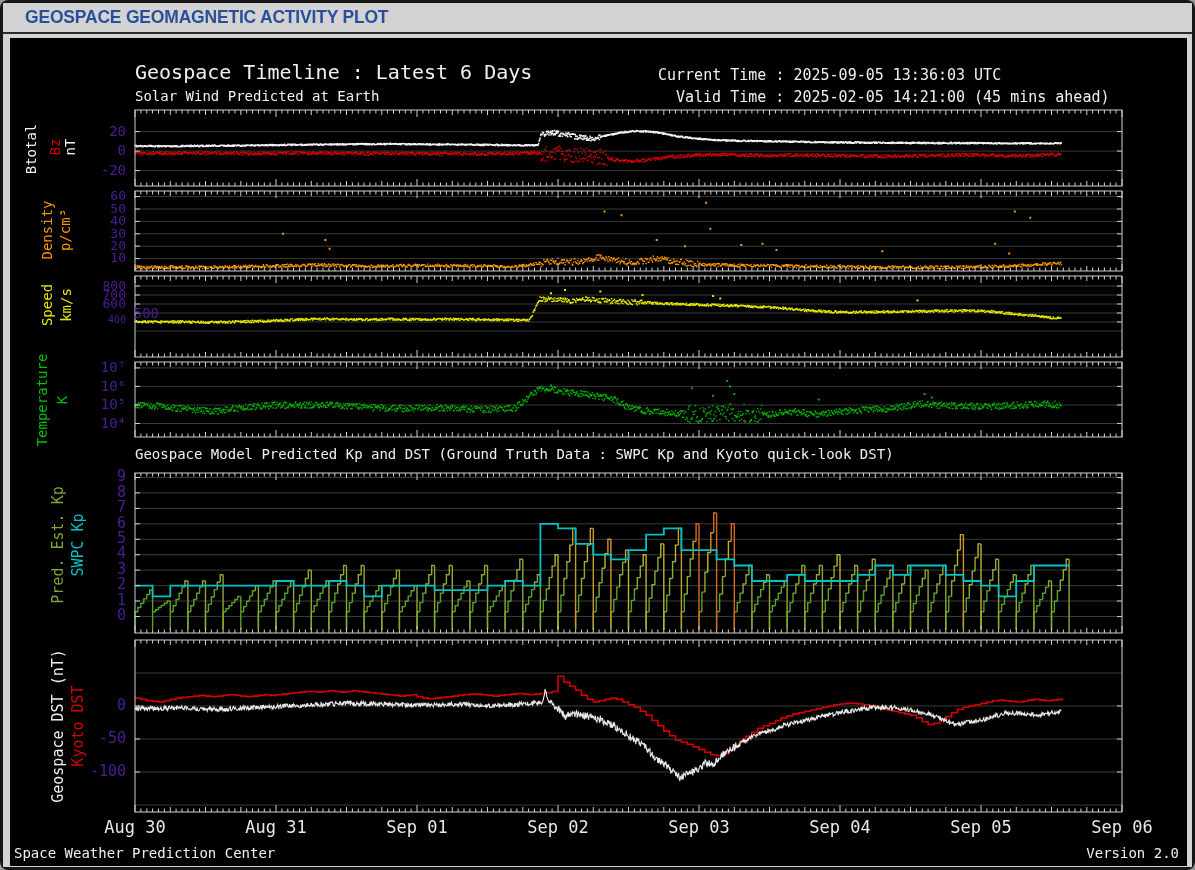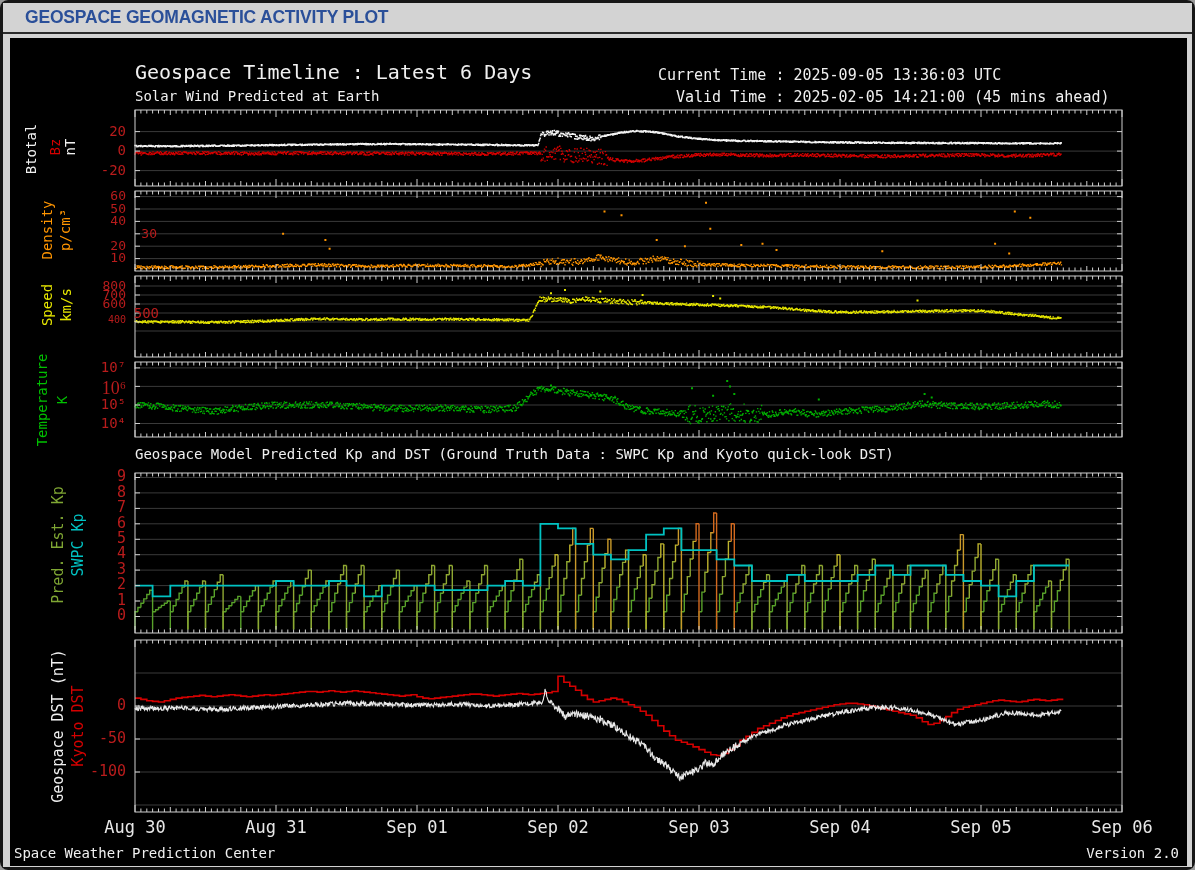--- a/index.html
+++ b/index.html
@@ -7,21 +7,21 @@
         font-family:"DejaVu Sans Mono",monospace;border-radius:8px;}
   #root::after{content:"";position:absolute;inset:0;border:3px solid #161616;pointer-events:none;}
   .hdr{position:absolute;left:25px;top:7px;font-family:"Liberation Sans",sans-serif;
        font-weight:700;font-size:17.5px;color:#2a4f99;letter-spacing:-0.2px;}
   #sep{position:absolute;left:0;top:32px;width:1195px;height:2px;background:#2b2b2b;}
   #plotbox{position:absolute;left:10px;top:38px;width:1177px;height:828px;background:#000;}
   svg{position:absolute;left:0;top:0;pointer-events:none;}
   .mono{position:absolute;white-space:pre;color:#f0f0f0;}
   .t20{font-size:20px;} .t15{font-size:15px;} .t14{font-size:14px;}
   .vlab{position:absolute;white-space:nowrap;transform:translate(-50%,-50%) rotate(-90deg);}
-  .ylab{position:absolute;left:0;width:126px;text-align:right;color:#b91c1c;line-height:1;}
+  .ylab{position:absolute;left:0;width:126px;text-align:right;color:#4c1d95;line-height:1;}
   .xlab{position:absolute;width:90px;text-align:center;color:#e8e8e8;font-size:17px;}
 </style>
 </head>
 <body>
 
 <div id="root">
   <div class="hdr">GEOSPACE GEOMAGNETIC ACTIVITY PLOT</div>
   <div id="sep"></div>
 
   <div id="plotbox"></div>
@@ -122,30 +122,30 @@
   <div class="vlab t15" style="left: 58px; top: 726px; color: rgb(240, 240, 240);">Geospace DST (nT)</div>
   <div class="vlab t15" style="left: 78px; top: 726px; color: rgb(212, 0, 0);">Kyoto DST</div>
 
   <div id="ticklabels">
       <div class="ylab" style="font-size: 14px; top: 123.861px;">20</div>
       <div class="ylab" style="font-size: 14px; top: 143.373px;">0</div>
       <div class="ylab" style="font-size: 14px; top: 162.885px;">-20</div>
       <div class="ylab" style="font-size: 13px; top: 189.431px;">60</div>
       <div class="ylab" style="font-size: 13px; top: 201.834px;">50</div>
       <div class="ylab" style="font-size: 13px; top: 214.238px;">40</div>
-      <div class="ylab" style="font-size: 13px; top: 226.641px; margin-left: 31px;">30</div>
+      <div class="ylab" style="font-size: 13px; top: 226.641px;">30</div>
       <div class="ylab" style="font-size: 13px; top: 239.044px;">20</div>
       <div class="ylab" style="font-size: 13px; top: 251.447px;">10</div>
       <div class="ylab" style="font-size: 13px; top: 278.84px;">800</div>
       <div class="ylab" style="font-size: 13px; top: 287.84px;">700</div>
       <div class="ylab" style="font-size: 13px; top: 296.84px;">600</div>
       <div class="ylab" style="font-size: 14px; top: 305.84px; padding-left: 33px;">500</div>
       <div class="ylab" style="font-size: 10px; top: 314.84px;">400</div>
       <div class="ylab" style="font-size: 14px; top: 360.226px;">10⁷</div>
-      <div class="ylab" style="font-size: 18px; top: 378.744px; font-family: Liberation Serif, serif;">10⁶</div>
+      <div class="ylab" style="font-size: 14px; top: 378.744px;">10⁶</div>
       <div class="ylab" style="font-size: 14px; top: 397.263px;">10⁵</div>
       <div class="ylab" style="font-size: 14px; top: 415.781px;">10⁴</div>
       <div class="ylab" style="font-size: 15px; top: 469.229px;">9</div>
       <div class="ylab" style="font-size: 15px; top: 484.673px;">8</div>
       <div class="ylab" style="font-size: 15px; top: 500.117px;">7</div>
       <div class="ylab" style="font-size: 15px; top: 515.561px;">6</div>
       <div class="ylab" style="font-size: 15px; top: 531.005px;">5</div>
       <div class="ylab" style="font-size: 15px; top: 546.449px;">4</div>
       <div class="ylab" style="font-size: 15px; top: 561.893px;">3</div>
       <div class="ylab" style="font-size: 15px; top: 577.337px;">2</div>

